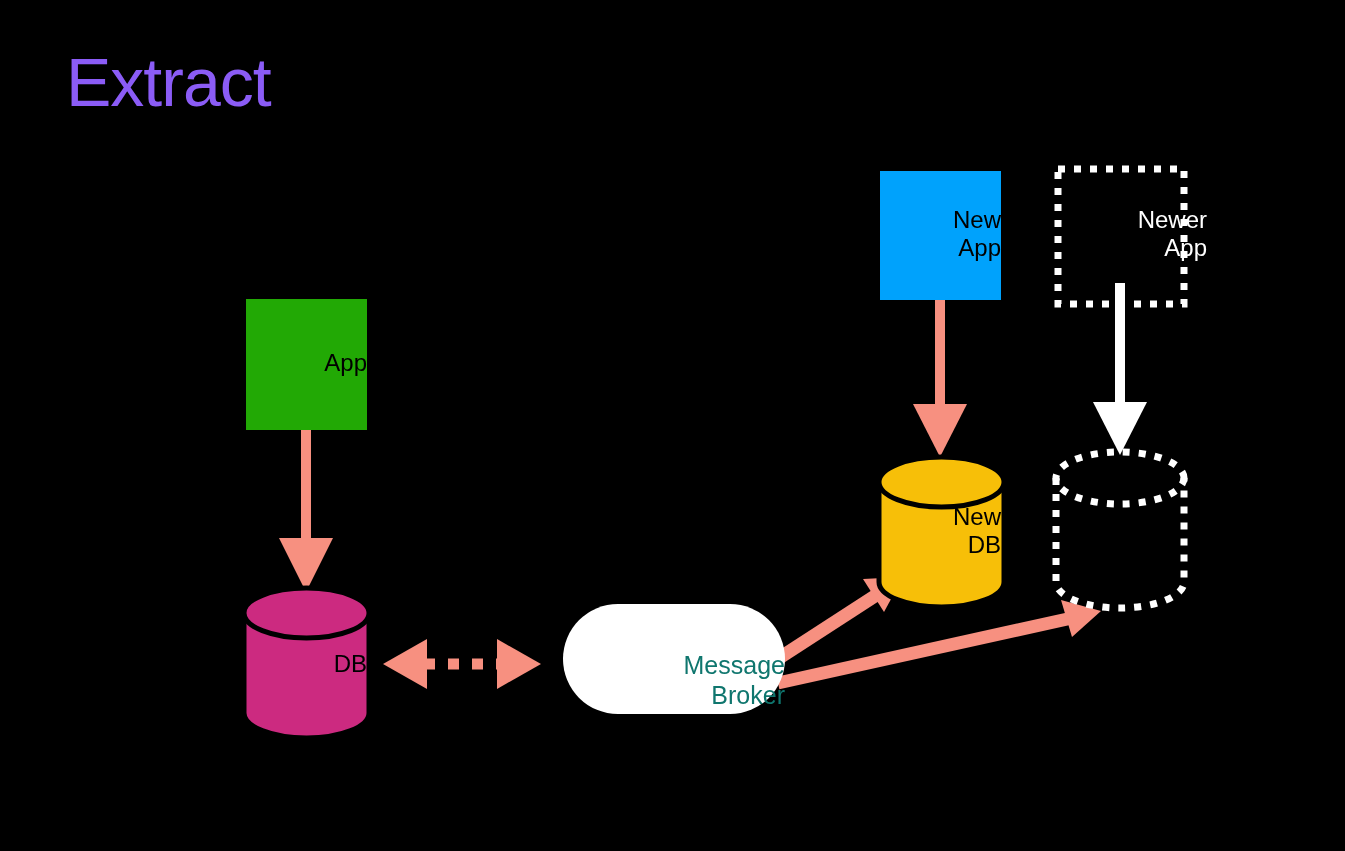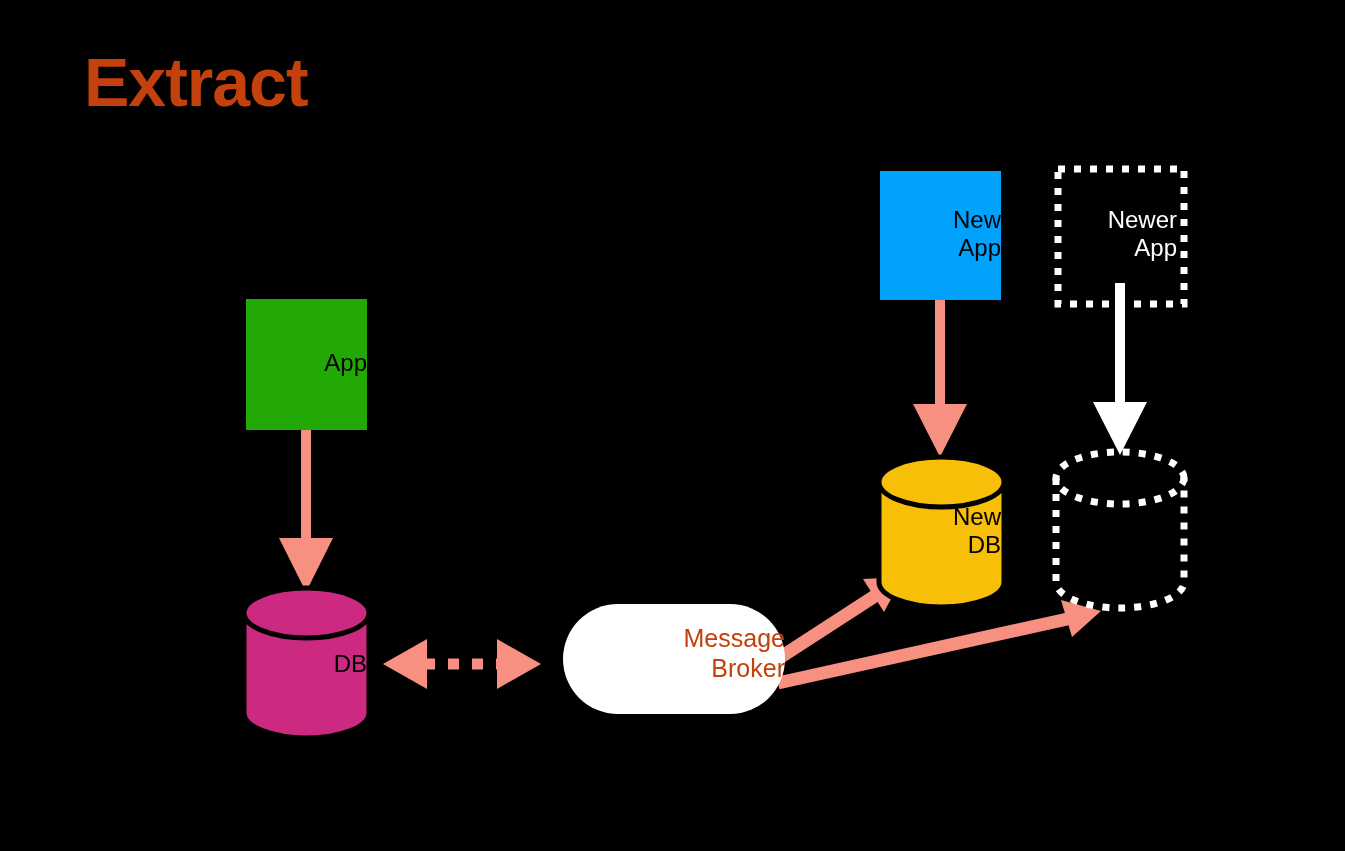--- a/index.html
+++ b/index.html
@@ -16,25 +16,25 @@
     -webkit-font-smoothing: antialiased;
   }
   #slide {
     position: relative;
     width: 1345px;
     height: 851px;
     background: #000000;
   }
   #slide-title {
     position: absolute;
-    left: 84px;
+    left: 66px;
     top: 48px;
     font-size: 68px;
-    font-weight: bold;
-    color: #c2410c;
+    font-weight: normal;
+    color: #8b5cf6;
     letter-spacing: -1px;
     line-height: 1;
     white-space: pre;
   }
   
   #diagram {
     position: absolute;
     left: 0;
     top: 0;
     width: 1345px;
@@ -50,29 +50,29 @@
   }
   .lbl-app {
     left: 246px; top: 349px; width: 121px;
     font-size: 24px; color: #000000;
   }
   .lbl-db {
     left: 246px; top: 650px; width: 121px;
     font-size: 24px; color: #000000;
   }
   .lbl-broker {
-    left: 564px; top: 624px; width: 221px;
-    font-size: 25px; color: #c2410c;
+    left: 564px; top: 651px; width: 221px;
+    font-size: 25px; color: #0f766e;
   }
   .lbl-newapp {
     left: 880px; top: 206px; width: 121px;
     font-size: 24px; color: #000000;
   }
   .lbl-newerapp {
-    left: 1054px; top: 206px; width: 123px;
+    left: 1084px; top: 206px; width: 123px;
     font-size: 24px; color: #ffffff;
   }
   .lbl-newdb {
     left: 880px; top: 503px; width: 121px;
     font-size: 24px; color: #000000;
   }
 </style>
 </head>
 <body>
 

